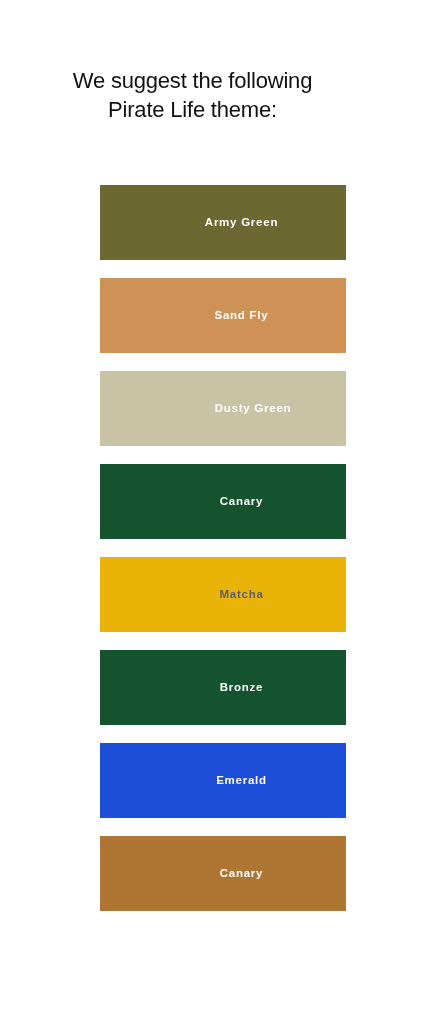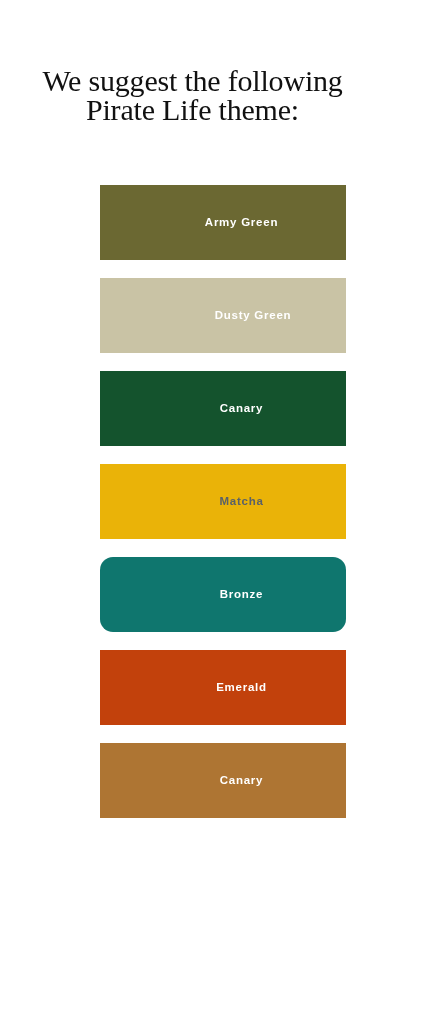--- a/index.html
+++ b/index.html
@@ -25,22 +25,22 @@
   }
 
   
   .heading {
     position: absolute;
     top: 66px;
     left: 0;
     width: 385px;
     text-align: center;
     color: #111111;
-    font-family: Liberation Serif, serif;
-    font-size: 30px;
+    font-family: Liberation Sans, sans-serif;
+    font-size: 22px;
     line-height: 29px;
     font-weight: 400;
     letter-spacing: -0.2px;
     padding: 0 18px;
     box-sizing: border-box;
   }
 
   .heading-line {
     display: block;
     white-space: nowrap;
@@ -87,38 +87,41 @@
     <span class="heading-line">We suggest the following</span>
     <span class="heading-line">Pirate Life theme:</span>
   </div>
 
   <div class="swatch-list">
 
     <div class="swatch" style="background-color: rgb(107, 104, 50);">
       <span class="swatch-label" style="color: rgb(255, 255, 255);">Army Green</span>
     </div>
 
+    <div class="swatch" style="background-color: rgb(206, 146, 86);">
+      <span class="swatch-label" style="color: rgb(255, 255, 255);">Sand Fly</span>
+    </div>
 
     <div class="swatch" style="background-color: rgb(201, 195, 165);">
       <span class="swatch-label" style="color: rgb(255, 255, 255); padding-left: 23px;">Dusty Green</span>
     </div>
 
     <div class="swatch" style="background-color: #14532d;">
       <span class="swatch-label" style="color: rgb(255, 255, 255);">Canary</span>
     </div>
 
     <div class="swatch" style="background-color: #eab308;">
       <span class="swatch-label" style="color: rgb(90, 97, 104);">Matcha</span>
     </div>
 
-    <div class="swatch" style="background-color: #0f766e; border-radius: 13px;">
+    <div class="swatch" style="background-color: #14532d;">
       <span class="swatch-label" style="color: rgb(255, 255, 255);">Bronze</span>
     </div>
 
-    <div class="swatch" style="background-color: #c2410c;">
+    <div class="swatch" style="background-color: #1d4ed8;">
       <span class="swatch-label" style="color: rgb(255, 255, 255);">Emerald</span>
     </div>
 
     <div class="swatch" style="background-color: rgb(174, 117, 51);">
       <span class="swatch-label" style="color: rgb(255, 255, 255);">Canary</span>
     </div>
 
   </div>
 
 </div>

